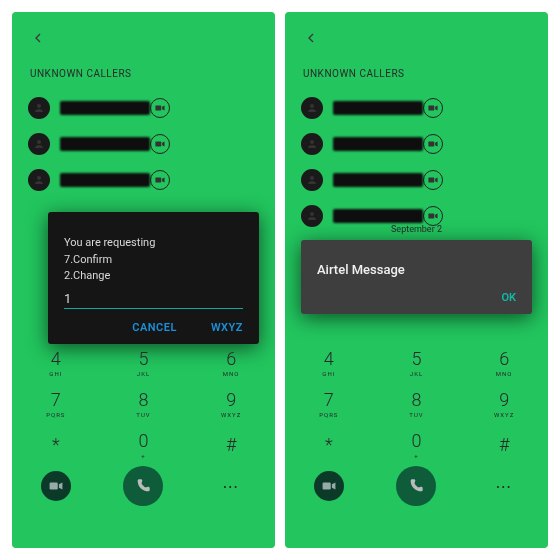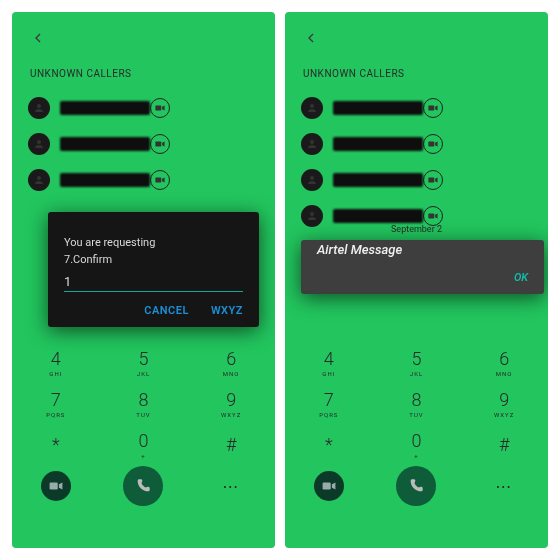--- a/index.html
+++ b/index.html
@@ -114,39 +114,38 @@
     color: #d8d8d8;
     font-size: 13px;
     border-bottom: 1.5px solid #0fa89c;
     padding-bottom: 2px;
     margin-top: 6px;
     margin-bottom: 12px;
   }
   .ussd-actions {
     display: flex;
     justify-content: flex-end;
-    gap: 22px;
+    gap: 34px;
   }
   .ussd-btn {
     color: #1b8fd8;
     font-size: 11px;
     font-weight: 600;
     letter-spacing: 0.5px;
   }
   
   .airtel-dialog {
     position: absolute;
     left: 16px;
-    right: 4px;
+    right: 16px;
     top: 228px;
     background: #3e3e3e;
     border-radius: 3px;
-    padding: 2px 16px 10px 16px;
+    padding: 22px 16px 10px 16px;
     box-shadow: 0 4px 20px rgba(0,0,0,0.6);
-    font-style: italic;
   }
   .airtel-title {
     color: #f0f0f0;
     font-size: 13px;
     font-weight: 500;
     margin-bottom: 6px;
   }
   .airtel-body {
     color: #cfcfcf;
     font-size: 10px;
@@ -276,20 +275,21 @@
             <rect x="1" y="2" width="14" height="12" rx="2"></rect>
             <polygon points="17,5 23,2 23,14 17,11"></polygon>
           </svg>
         </div>
     </div>
   </div>
 
   <div class="ussd-dialog">
     <div class="ussd-line">You are requesting</div>
     <div class="ussd-line">7.Confirm</div>
+    <div class="ussd-line">2.Change</div>
     <div class="ussd-input">1</div>
     <div class="ussd-actions">
       <span class="ussd-btn">CANCEL</span>
       <span class="ussd-btn">WXYZ</span>
     </div>
   </div>
 
   <div class="keypad">
     <div class="key">
         <div class="key-num">4</div>

